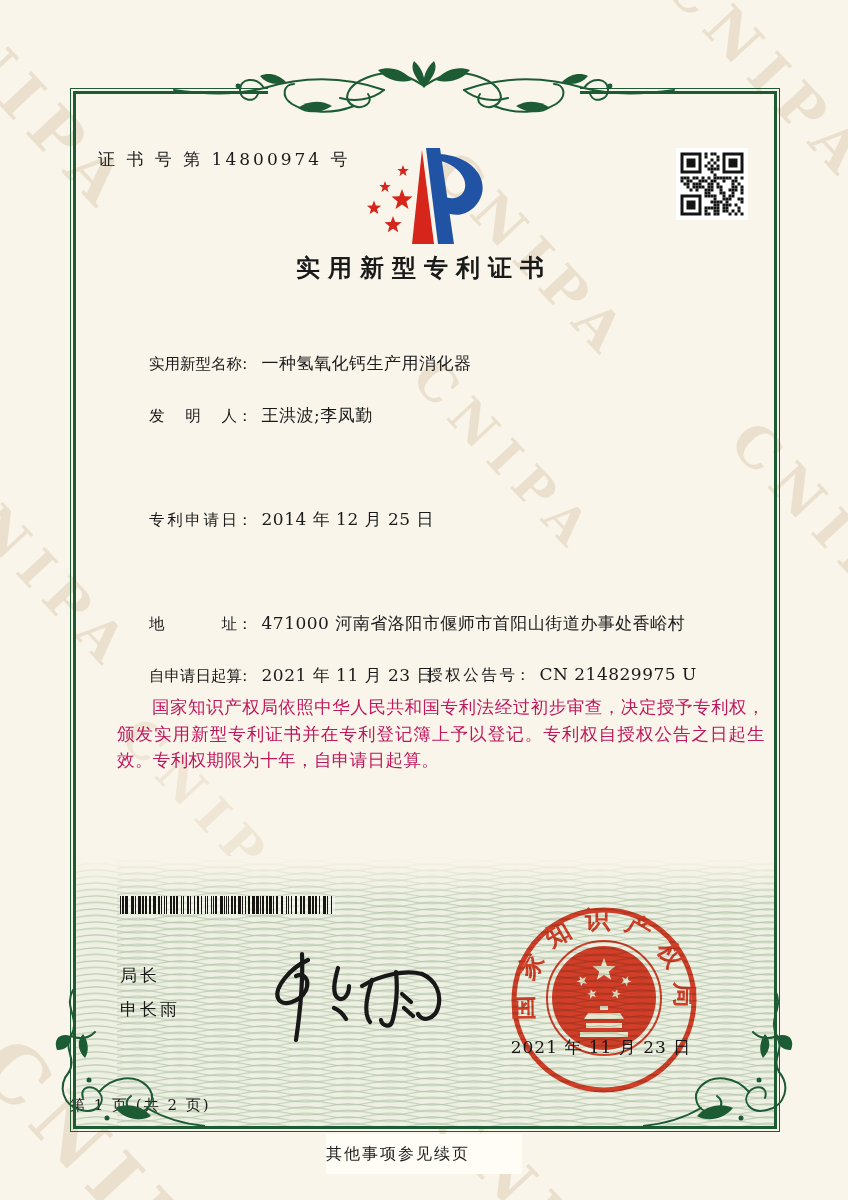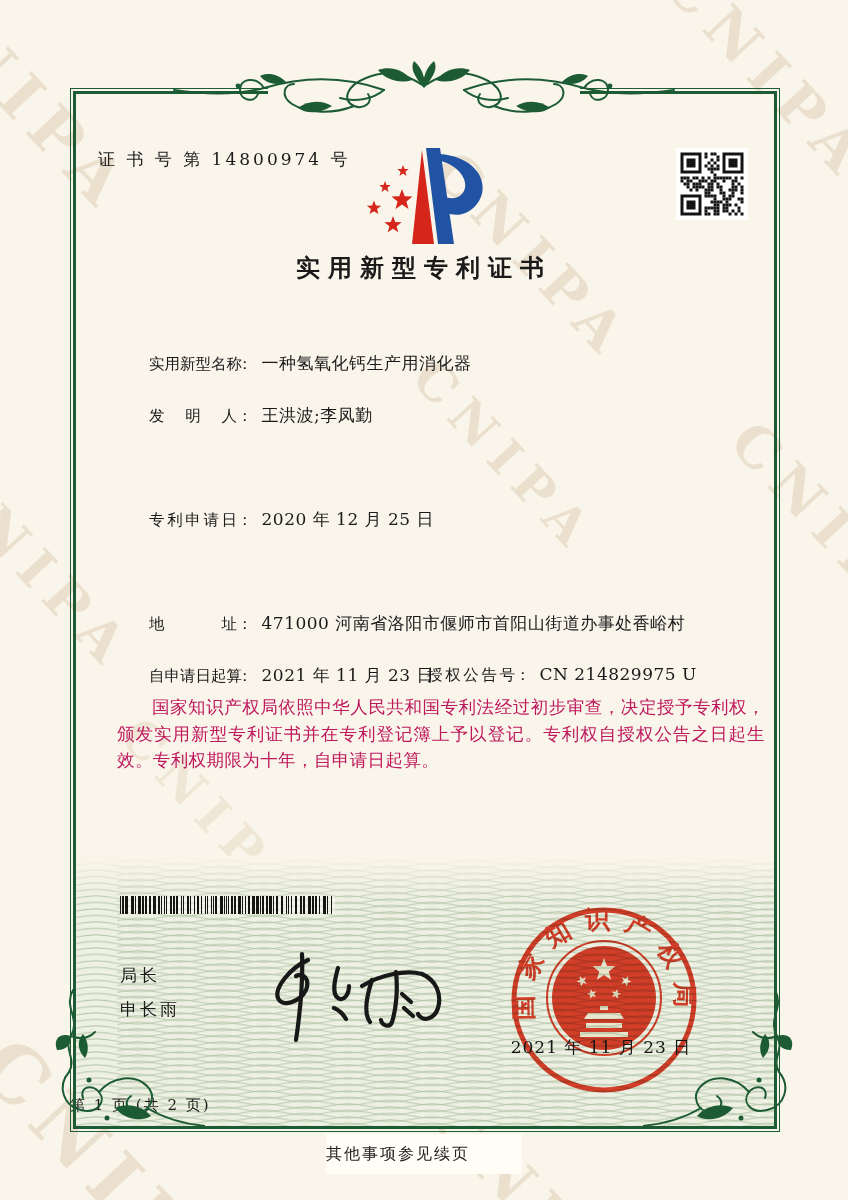--- a/index.html
+++ b/index.html
@@ -326,21 +326,21 @@
 
   <div class="title">实用新型专利证书</div>
 
   <div class="row r1">
     <span class="flabel">实用新型名称</span><span class="colon">：</span><span class="fvalue">一种氢氧化钙生产用消化器</span>
   </div>
   <div class="row r2">
     <span class="flabel">发明人</span><span class="colon">：</span><span class="fvalue">王洪波;李凤勤</span>
   </div>
   <div class="row r4">
-    <span class="flabel">专利申请日</span><span class="colon">：</span><span class="fvalue">2020 年 12 月 25 日</span>
+    <span class="flabel">专利申请日</span><span class="colon">：</span><span class="fvalue">2014 年 12 月 25 日</span>
   </div>
   <div class="row r6">
     <span class="flabel">地址</span><span class="colon">：</span><span class="fvalue">471000  河南省洛阳市偃师市首阳山街道办事处香峪村</span>
   </div>
   <div class="row r7">
     <span class="flabel">自申请日起算</span><span class="colon">：</span><span class="fvalue">2021 年 11 月 23 日</span>
     <span class="row-pair2">
       <span class="flabel">授权公告号</span><span class="colon">：</span><span class="fvalue">CN 214829975 U</span>
     </span>
   </div>

